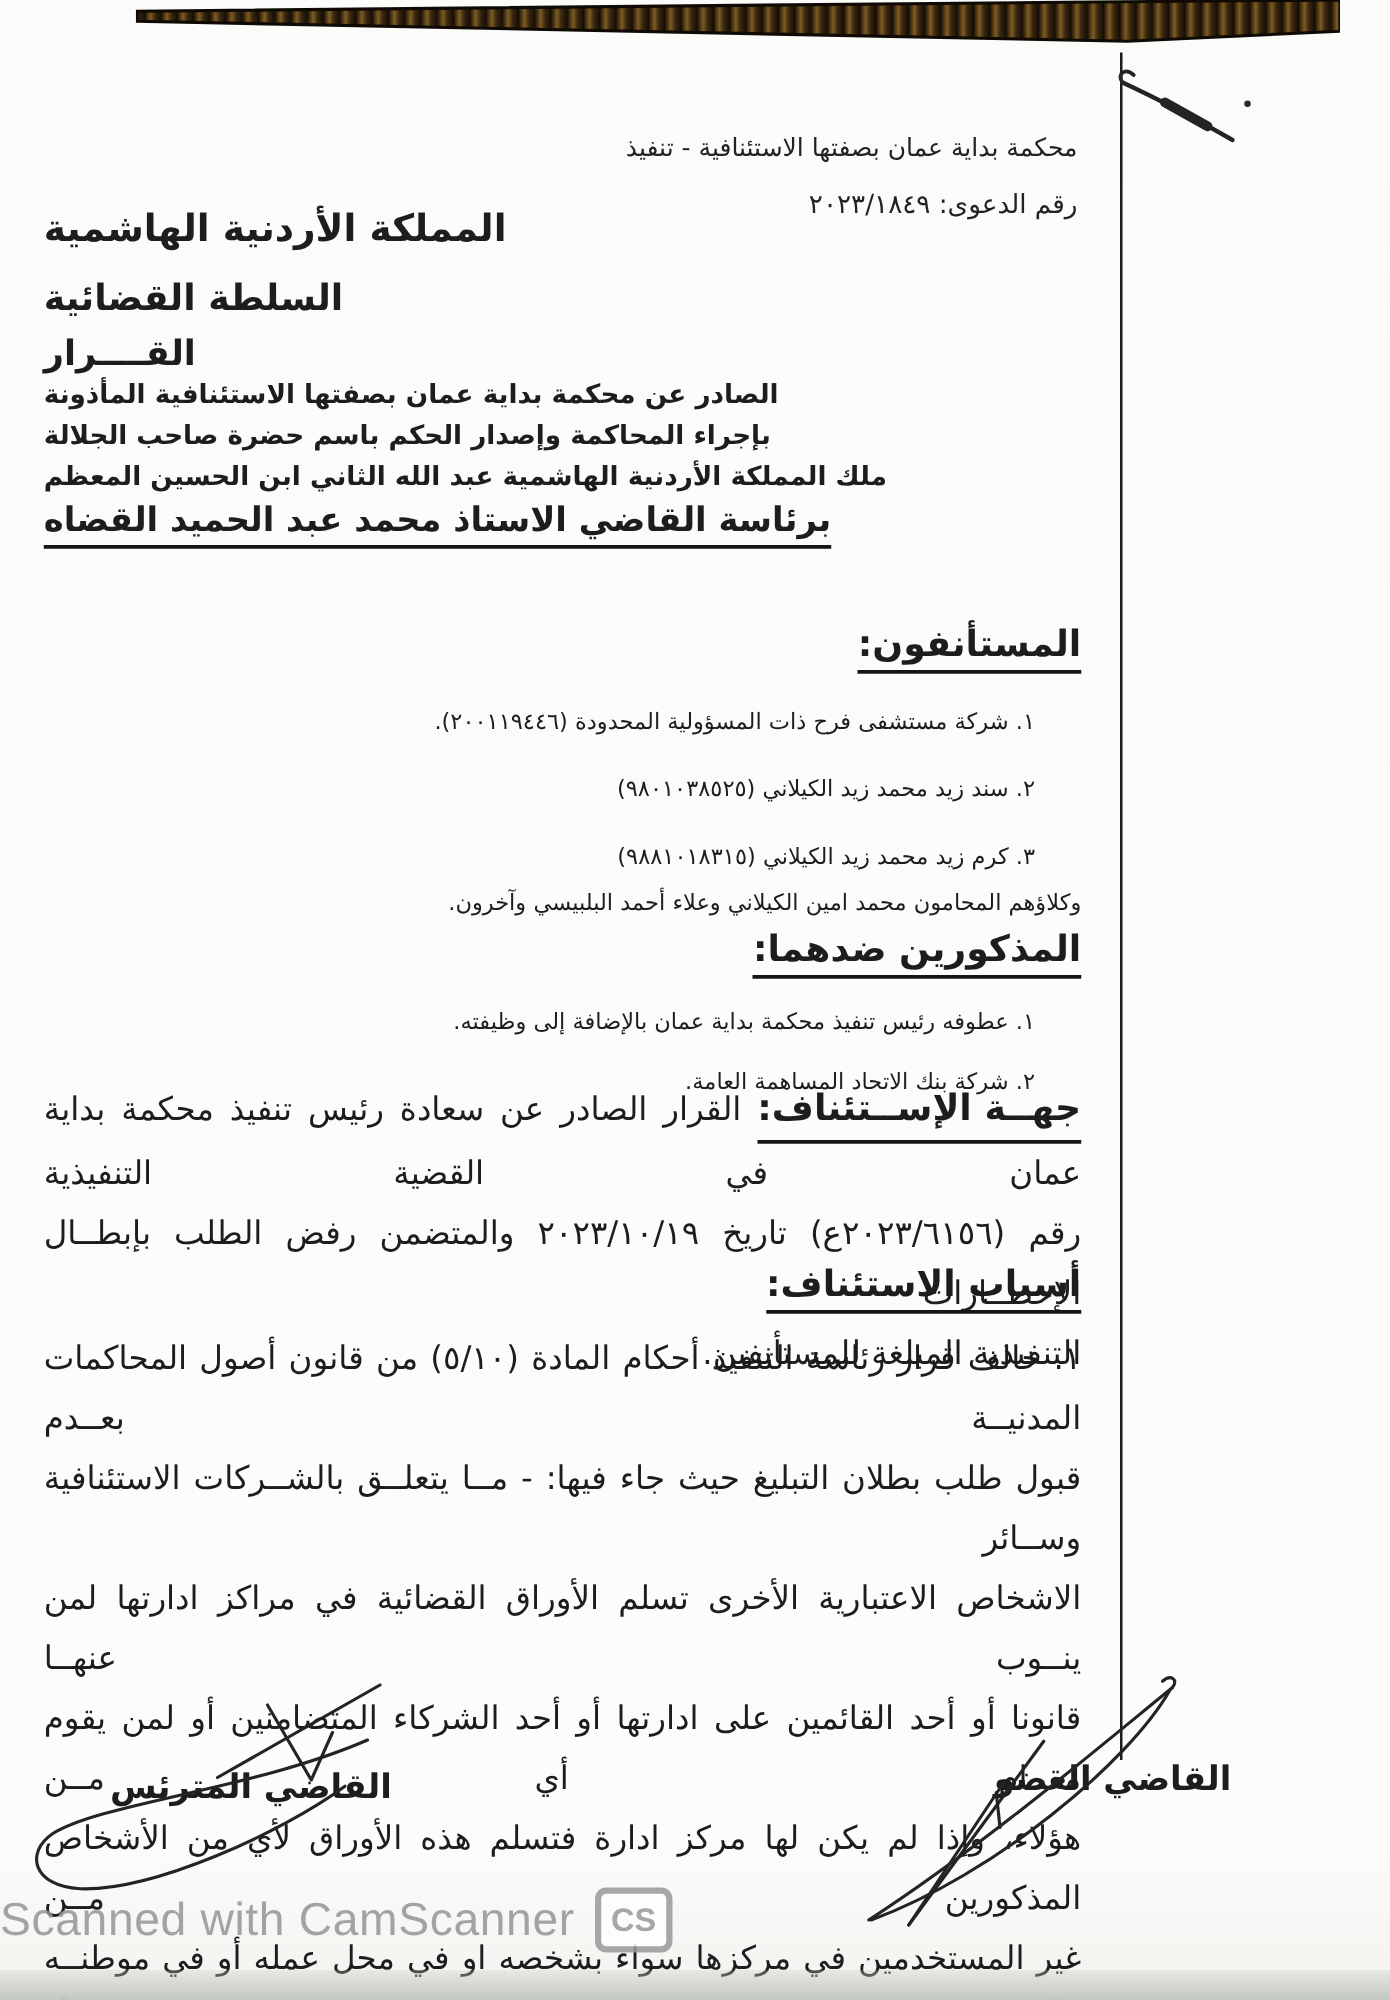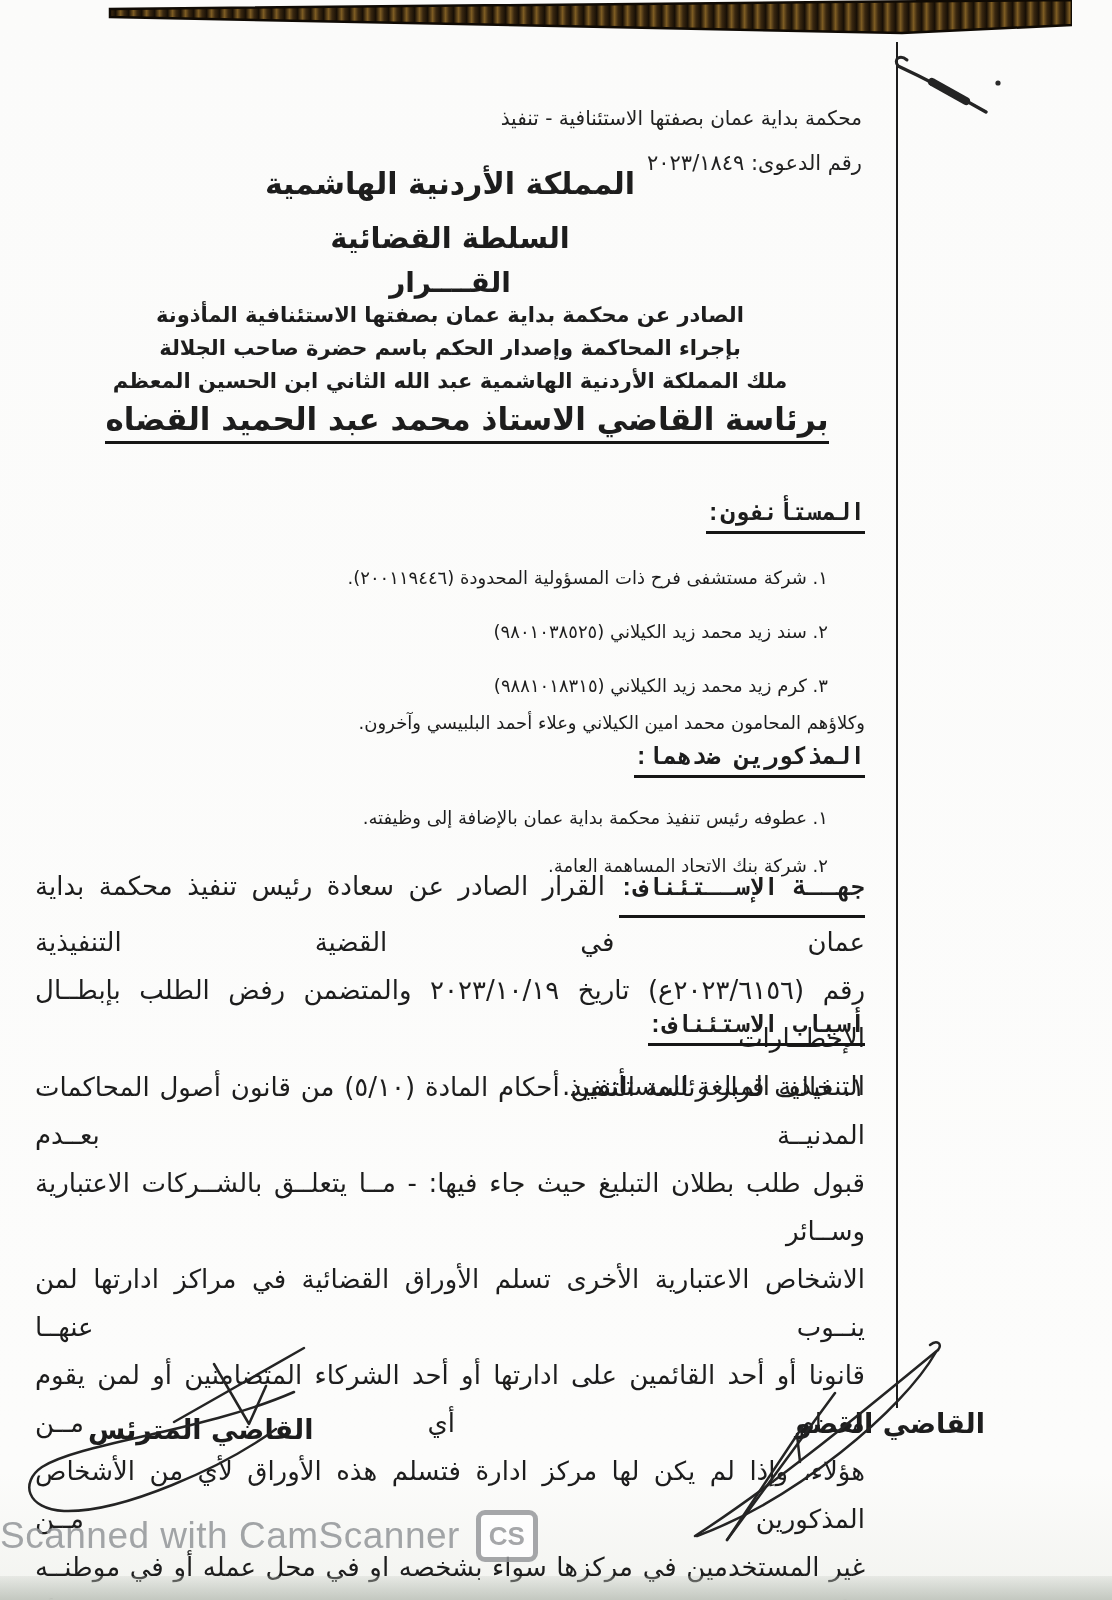--- a/index.html
+++ b/index.html
@@ -6,31 +6,31 @@
   .page{
     position:relative;width:1112px;height:1600px;margin:0 auto;
     background:linear-gradient(180deg,#fbfbfa 0%,#fcfcfb 92%,#f2f3ef 100%);
     overflow:hidden;direction:rtl;
     font-family:"DejaVu Sans","Liberation Sans",sans-serif;
     color:#1d1d1d;
     padding-left:40px;
   }
   .abs{position:absolute;}
   .w{left:75px;width:830px;}
-  .c{text-align:center;}
+  .c{text-align:left;}
   .r{text-align:right;}
   .b{font-weight:bold;}
   .j{text-align:justify;text-align-last:justify;}
   .u{border-bottom:3px solid #161616;padding-bottom:4px;display:inline-block;}
   .hdr{font-size:20px;line-height:45px;color:#222;}
   .title-lg{font-size:30px;}
   .title-md{font-size:28px;}
   .issued{font-size:21px;line-height:33px;font-weight:bold;}
-  .judge{font-size:31px;font-weight:bold;margin-left:34px;}
-  .sec-head{font-size:24px;font-weight:bold;font-family:Liberation Mono, monospace;}
+  .judge{font-size:27px;font-weight:bold;}
+  .sec-head{font-size:29px;font-weight:bold;}
   .body-line{font-size:26px;line-height:48px;}
   .list{font-size:18px;}
   .list .li{margin-bottom:0;}
   .ink{stroke:#242424;fill:none;stroke-linecap:round;stroke-linejoin:round;}
   .cam{display:flex;align-items:center;gap:16px;opacity:.85;}
   .cam-box{
     width:52px;height:42px;border:5px solid #97999c;border-radius:9px;
     display:flex;align-items:center;justify-content:center;
     font-family:"Liberation Sans",sans-serif;font-weight:bold;font-size:26px;color:#97999c;
     background:#fff;
@@ -109,21 +109,21 @@
     </div>
     <div class="body-line j">رقم (٢٠٢٣/٦١٥٦ع) تاريخ ٢٠٢٣/١٠/١٩ والمتضمن رفض الطلب بإبطــال الإخطــارات</div>
     <div class="body-line r">التنفيذية المبلغة للمستأنفين.</div>
   </div>
 
   <div class="abs w r" style="top:1010px;">
     <span class="u sec-head">أسباب الاستئناف:</span>
   </div>
   <div class="abs w" style="top:1063px;">
     <div class="body-line j">١. خالف قرار رئاسة التنفيذ أحكام المادة (٥/١٠) من قانون أصول المحاكمات المدنيــة بعــدم</div>
-    <div class="body-line j">قبول طلب بطلان التبليغ حيث جاء فيها: - مــا يتعلــق بالشــركات الاعتبارية وســائر</div>
+    <div class="body-line j">قبول طلب بطلان التبليغ حيث جاء فيها: - مــا يتعلــق بالشــركات الاستئنافية وســائر</div>
     <div class="body-line j">الاشخاص الاعتبارية الأخرى تسلم الأوراق القضائية في مراكز ادارتها لمن ينــوب عنهــا</div>
     <div class="body-line j">قانونا أو أحد القائمين على ادارتها أو أحد الشركاء المتضامنين أو لمن يقوم مقــام أي مــن</div>
     <div class="body-line j">هؤلاء، وإذا لم يكن لها مركز ادارة فتسلم هذه الأوراق لأي من الأشخاص المذكورين مــن</div>
     <div class="body-line j">غير المستخدمين في مركزها سواء بشخصه او في محل عمله أو في موطنــه الأصــلي أو</div>
   </div>
 
   <div class="abs b" style="right:127px;top:1408px;font-size:27px;">القاضي العضو</div>
   <div class="abs b" style="left:128px;top:1414px;font-size:27px;">القاضي المترئس</div>
 
   <svg class="abs" style="left:715px;top:1338px;" width="290" height="215" viewBox="0 0 290 215">

